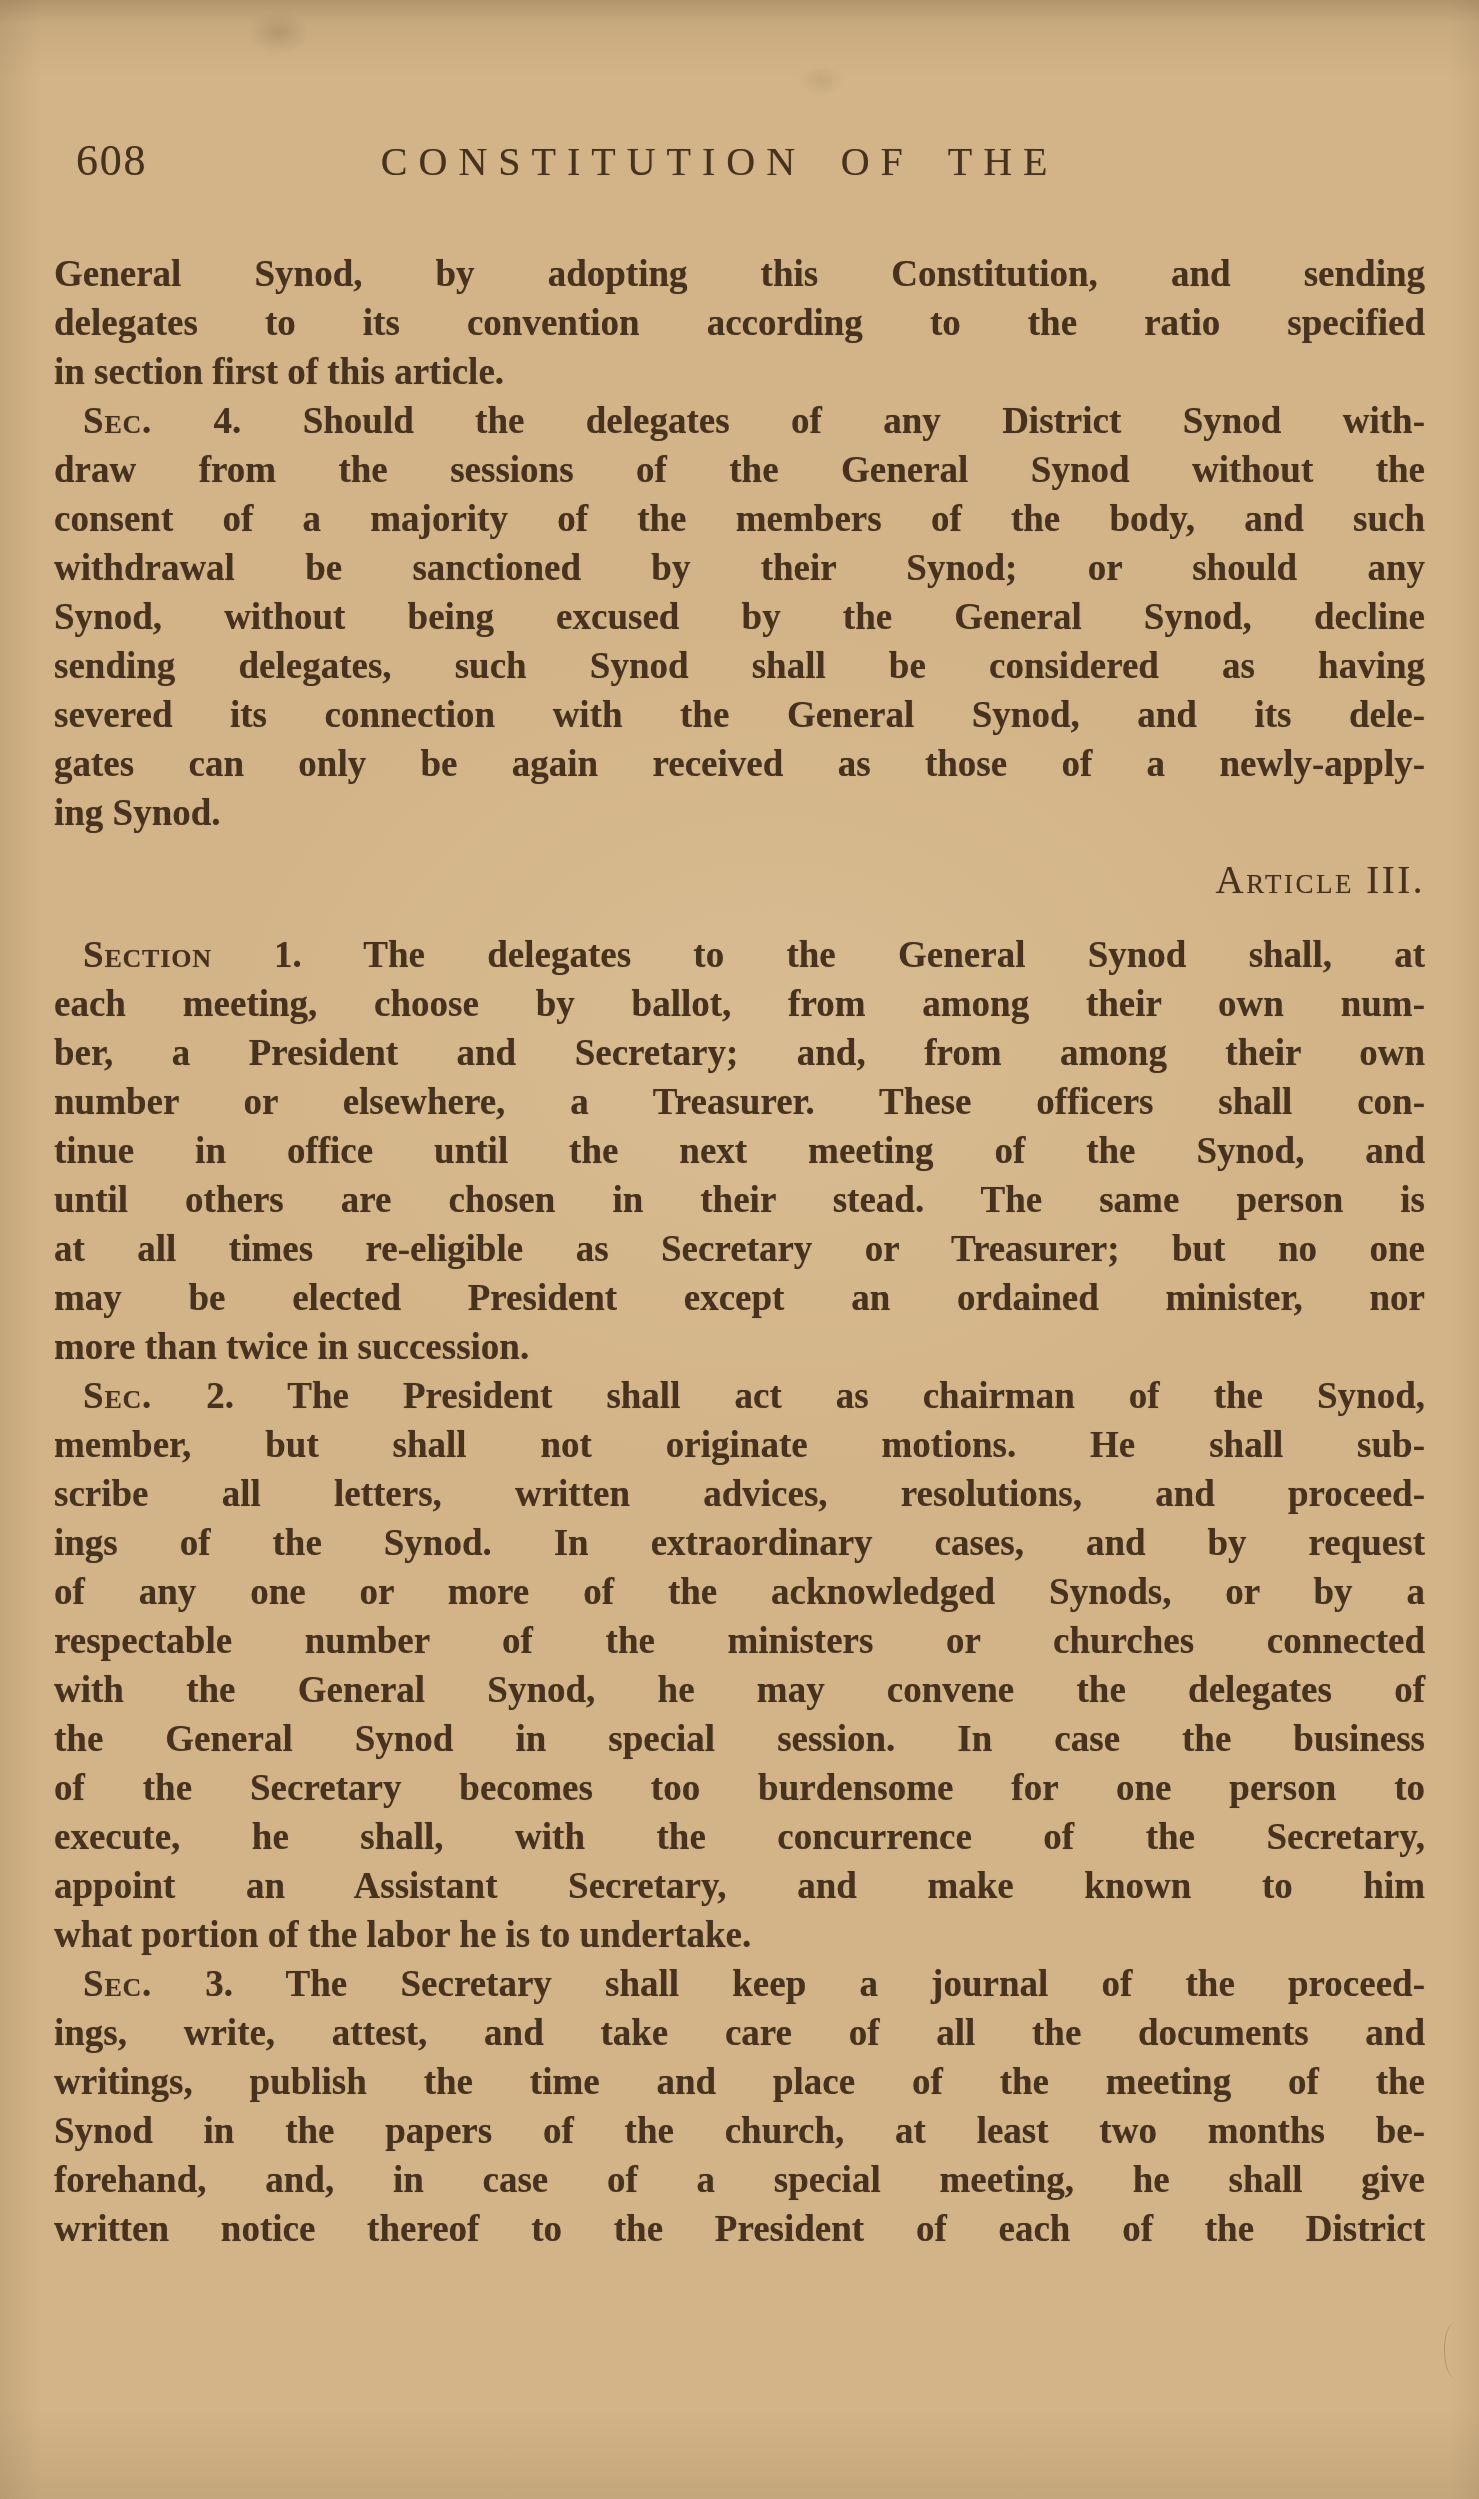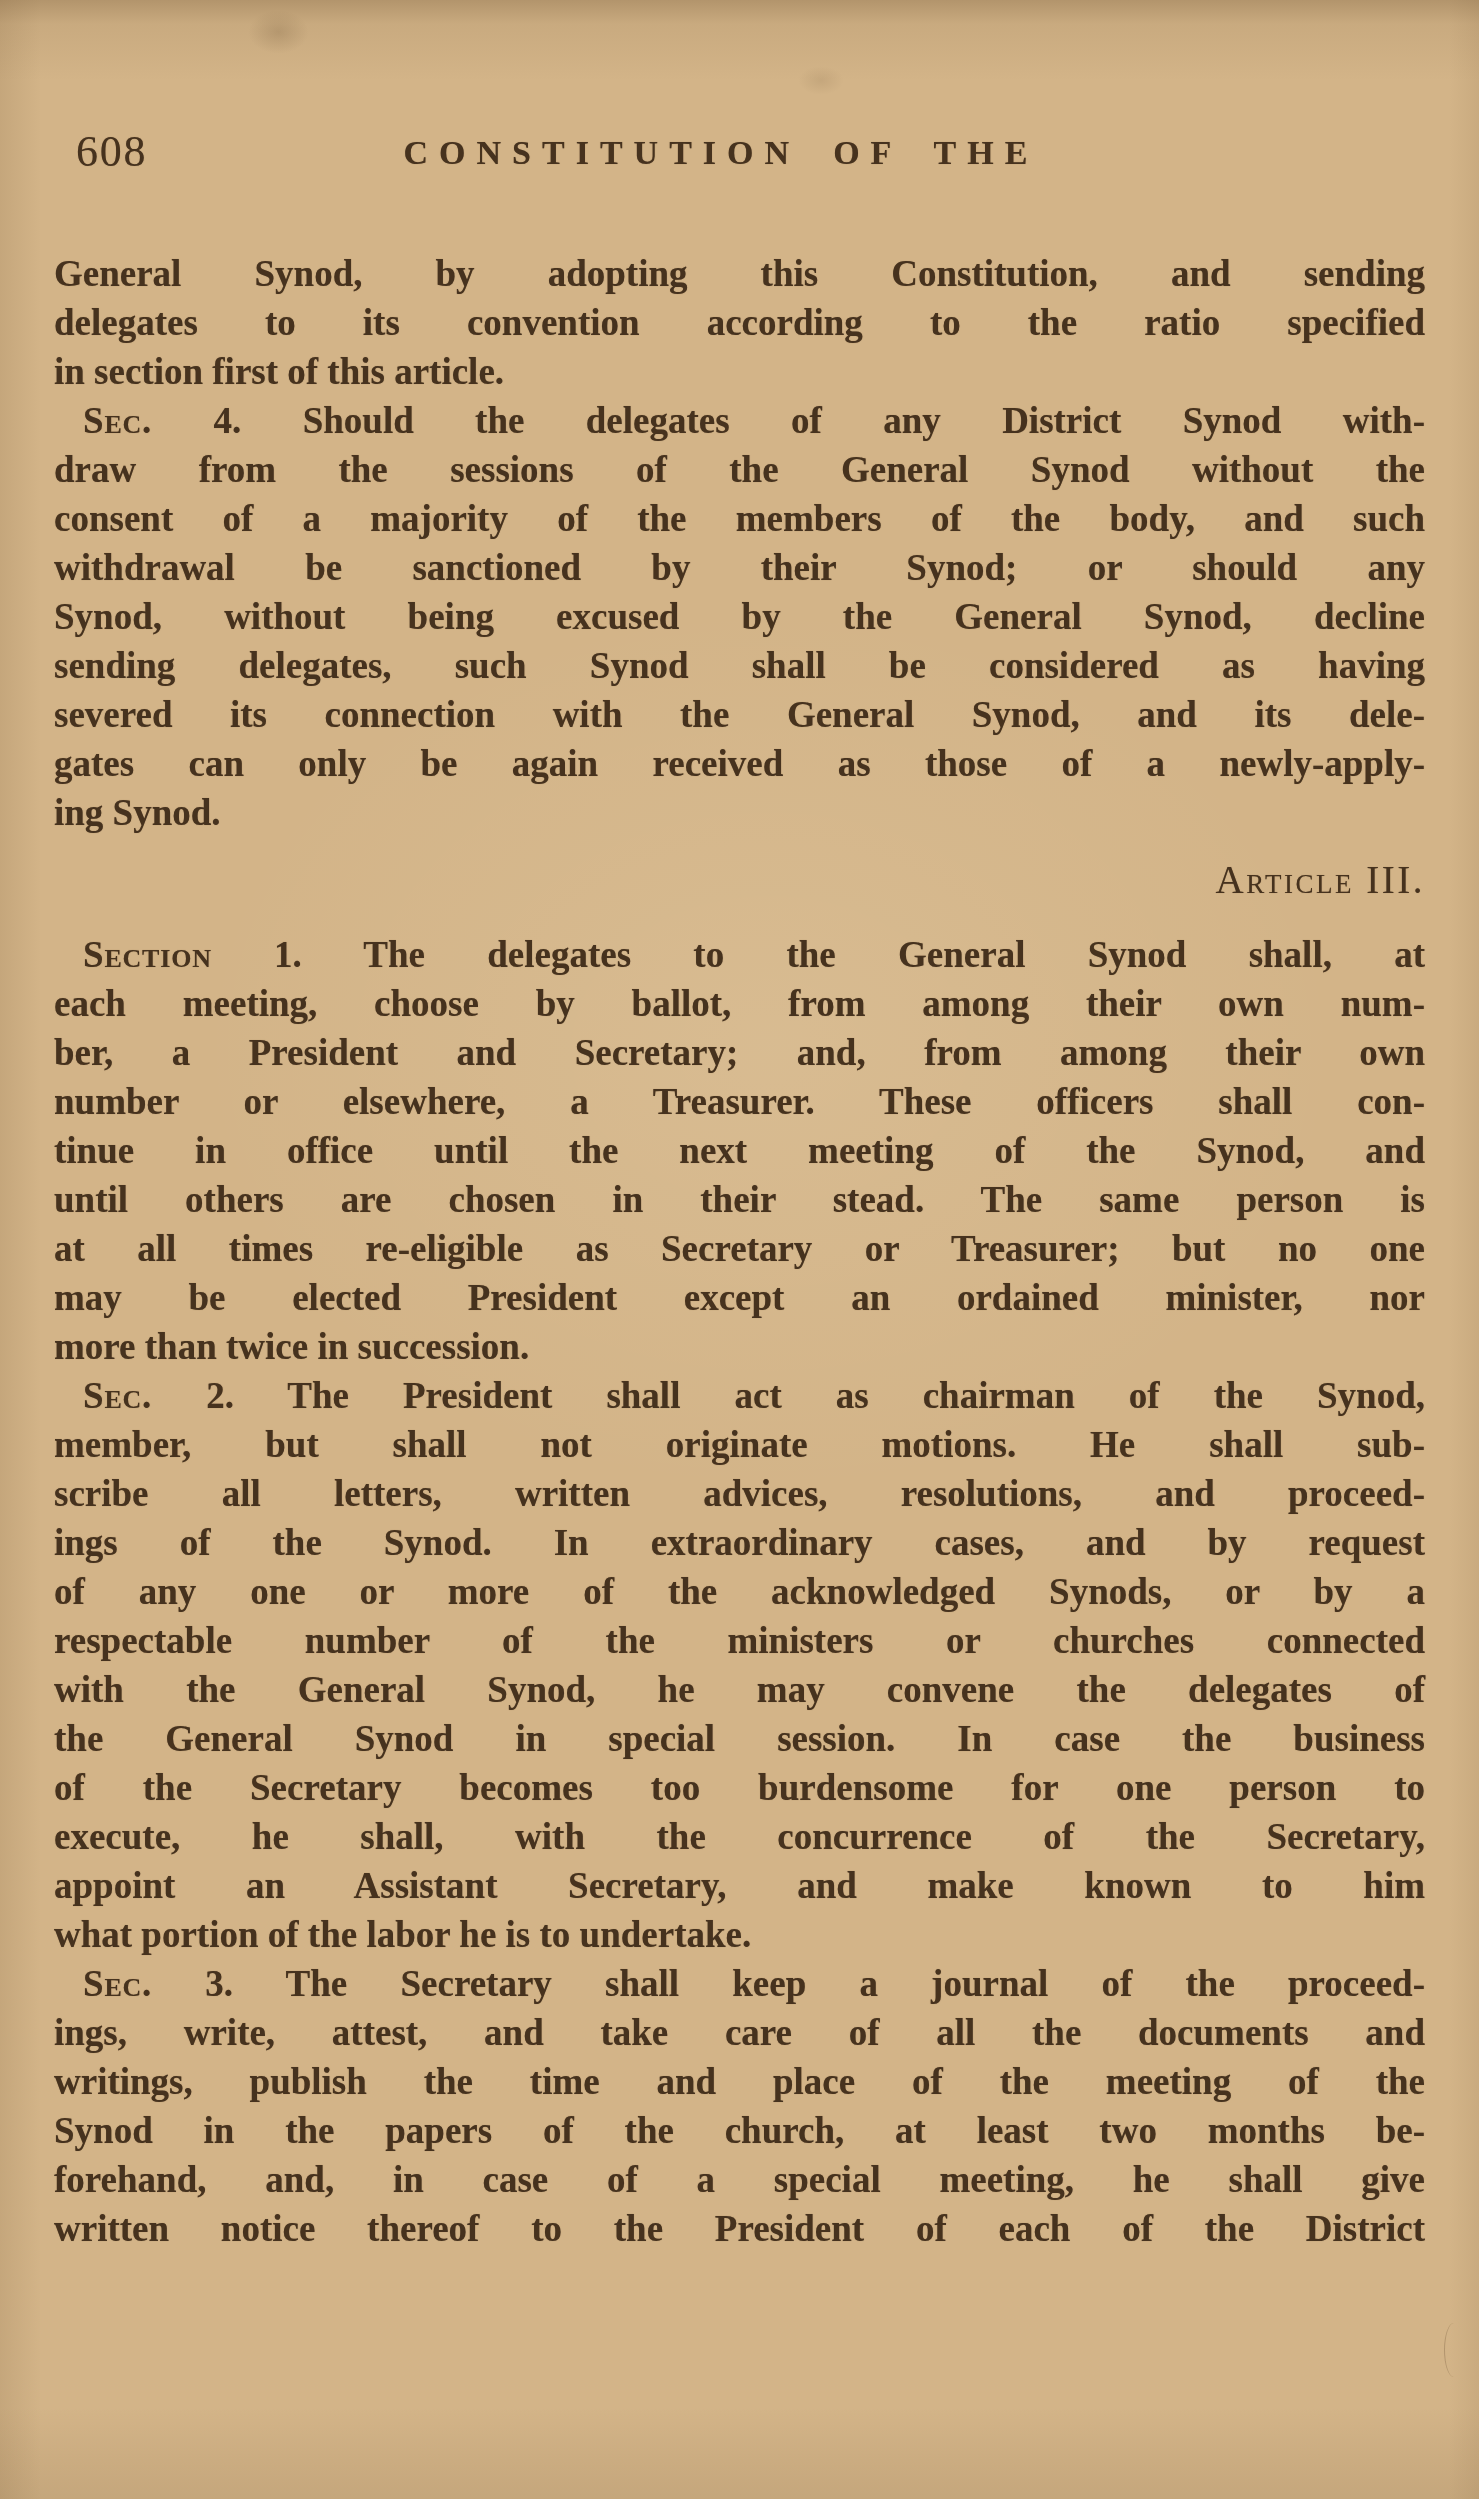--- a/index.html
+++ b/index.html
@@ -38,40 +38,39 @@
   }
   .crease {
     position: absolute;
     left: 1444px; top: 2323px; width: 18.7px; height: 54px;
     border-left: 1.7px solid rgba(90,64,38,0.28);
     border-radius: 50% 0 0 50%;
     pointer-events: none;
   }
   .page-header {
     position: absolute;
-    top: 127px; left: 0; right: 0;
+    top: 136px; left: 0; right: 0;
     height: 51px;
   }
   .page-number {
     position: absolute;
     left: 76px; top: 0;
     font-size: 44px;
     line-height: 49px;
     letter-spacing: 1.7px;
   }
   .running-title {
     position: absolute;
     left: 50%; top: 3.4px;
     transform: translateX(-53%);
-    font-size: 34px;
+    font-size: 40px;
     line-height: 46px;
     letter-spacing: 11px;
     word-spacing: 13.6px;
     white-space: nowrap;
-    font-weight: bold;
   }
   .page-text {
     position: absolute;
     top: 249px; left: 54px;
     width: 1371px;
   }
   .para { margin: 0; font-weight: bold; }
   .line {
     font-size: 37px;
     line-height: 49px;

